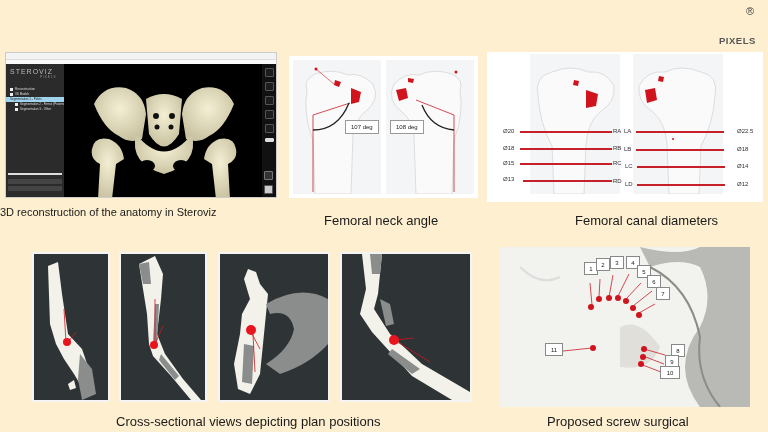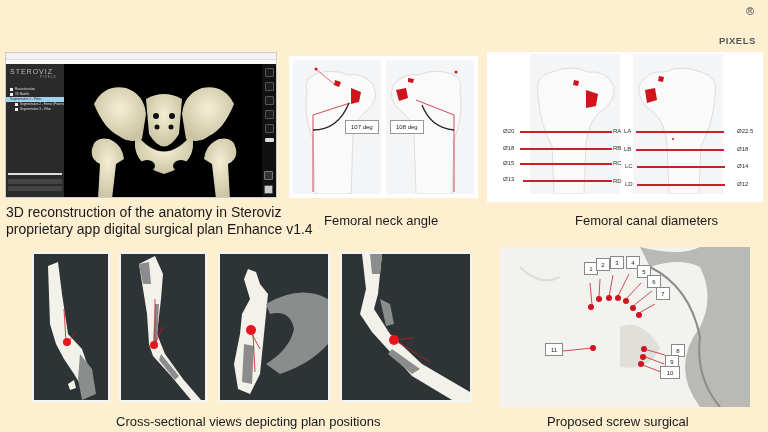--- a/index.html
+++ b/index.html
@@ -111,23 +111,22 @@
     <div class="tool"></div>
     <div class="tool"></div>
     <div class="tool"></div>
     <div class="tool"></div>
     <div class="tool"></div>
     <div class="tool light"></div>
     <div class="tool view"></div>
     <div class="tool cam"></div>
   </div>
 </div>
-<div class="caption" style="left:6px; top:204px; font-size:14px; line-height:17px;">
+<div class="caption" style="left:0; top:204px; font-size:11px; line-height:17px;">
   <div>3D reconstruction of the anatomy in Steroviz</div>
-  <div>proprietary app digital surgical plan Enhance v1.4</div>
 </div>
 
 <div class="panel neck">
   <div class="sub" style="left:4px;">
     <svg width="88" height="134" viewBox="0 0 88 134">
       <path d="M14 30 Q10 20 22 14 Q40 8 55 15 Q68 12 80 24 Q88 40 72 52 Q62 60 60 75 L58 134 L22 134 L20 80 Q10 55 14 30Z" fill="#fafafa" stroke="#ddd"></path>
       <path d="M58 28 l10 4 l-2 10 l-8 2z" fill="#d0141e"></path>
       <path d="M42 20 l6 2 l-2 5 l-5 -2z" fill="#d0141e"></path>
       <circle cx="23" cy="9" r="1.5" fill="#d0141e"></circle>
       <line x1="23" y1="9" x2="42" y2="25" stroke="#d0141e" stroke-width="0.6"></line>

